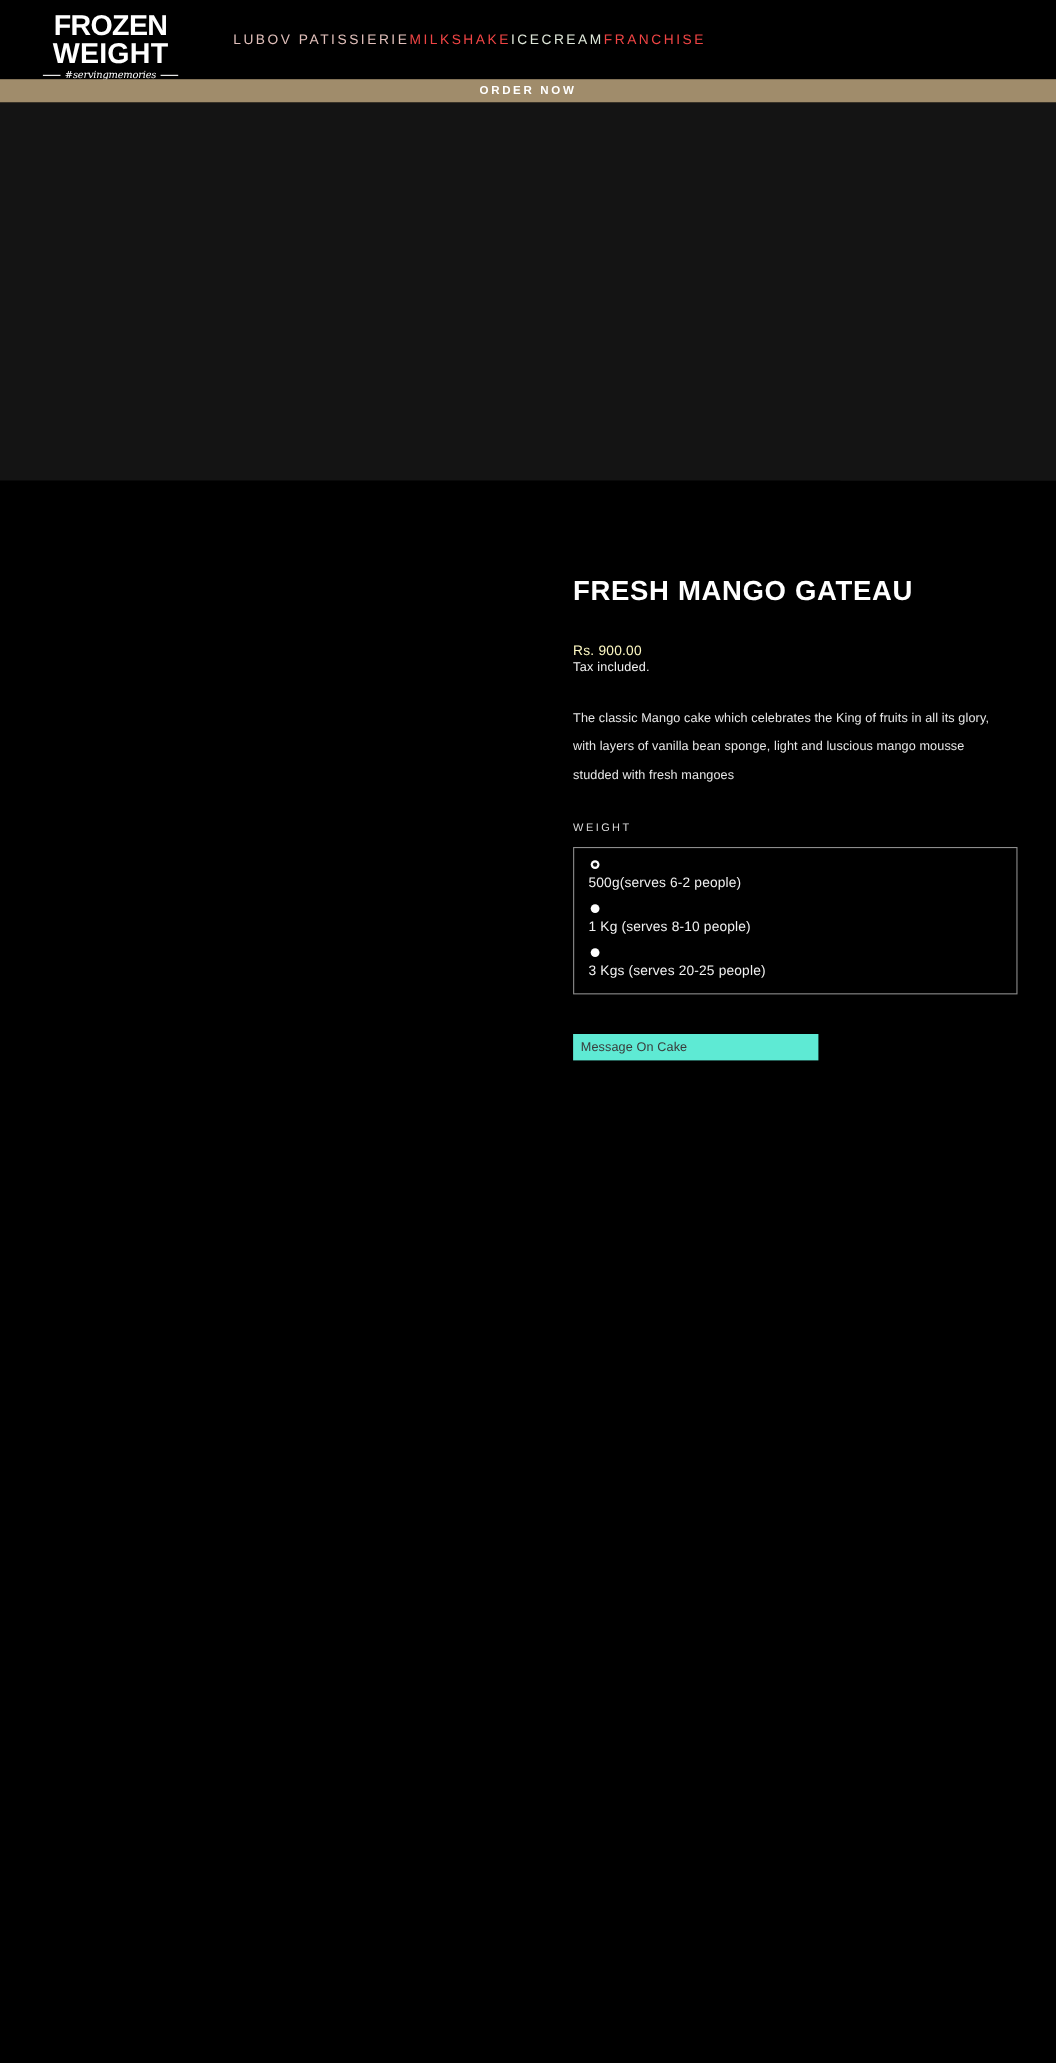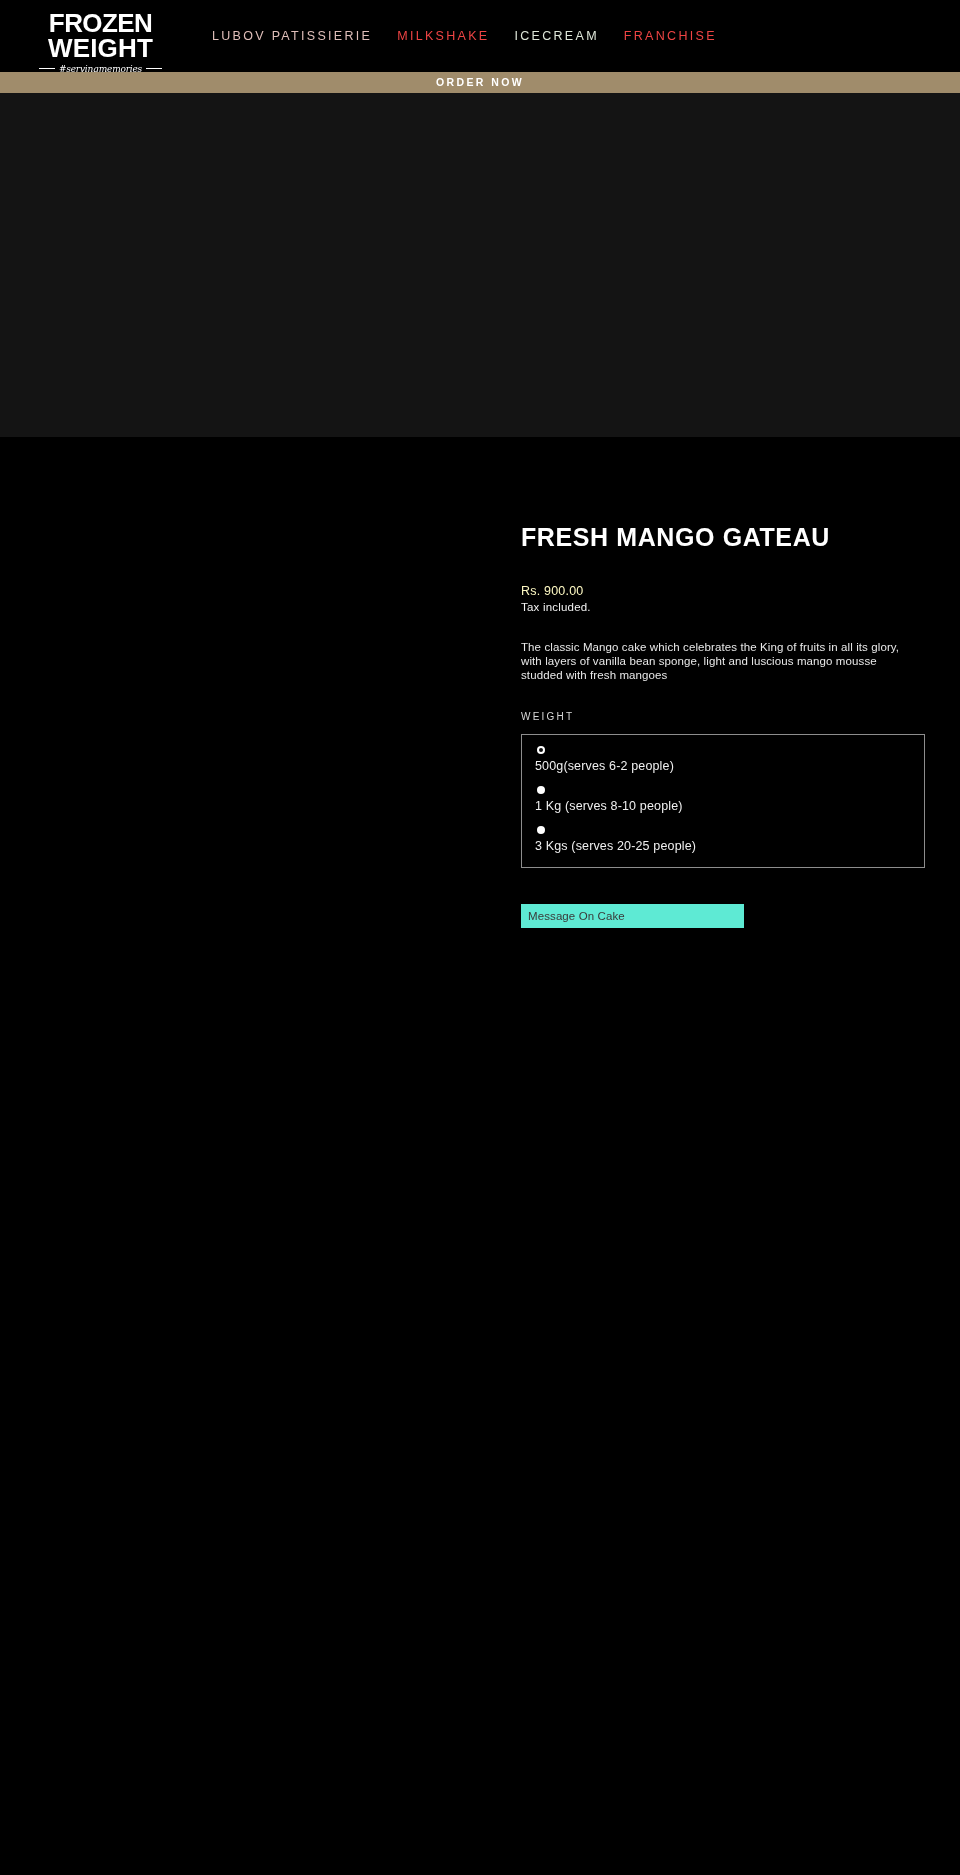--- a/index.html
+++ b/index.html
@@ -76,21 +76,20 @@
     white-space: nowrap;
   }
 
   .main-nav {
     position: absolute;
     left: 212px;
     top: 0;
     height: 72px;
     display: flex;
     align-items: center;
-    gap: 25px;
   }
   .nav-link {
     font-size: 12.5px;
     font-weight: 500;
     letter-spacing: 2.3px;
     text-decoration: none;
     white-space: nowrap;
     cursor: pointer;
     font-family: "Liberation Sans", sans-serif;
   }
@@ -158,21 +157,21 @@
     color: #f2f2f2;
     font-size: 11.5px;
     line-height: 16px;
     letter-spacing: 0.2px;
     margin-bottom: 25px;
   }
 
   .product-desc {
     color: #e8e8e8;
     font-size: 11.5px;
-    line-height: 14px;
+    line-height: 26px;
     letter-spacing: 0.1px;
     width: 400px;
     margin-bottom: 29px;
   }
 
   .option-label {
     color: #d8d8d8;
     font-size: 10px;
     letter-spacing: 2.2px;
     font-weight: 400;

